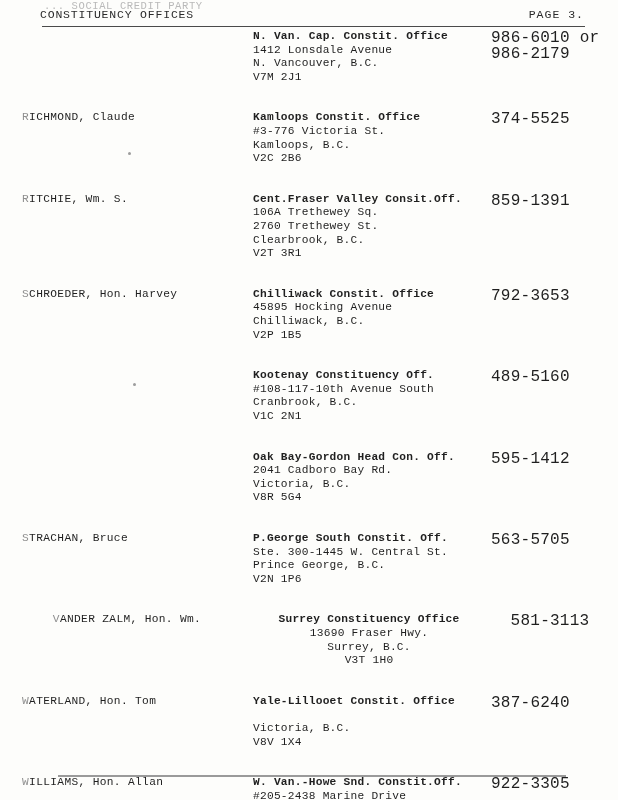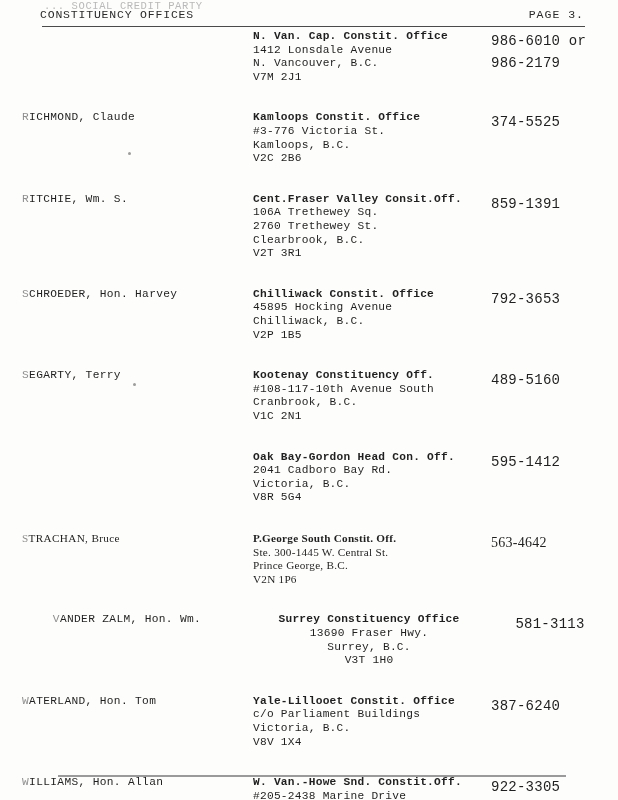--- a/index.html
+++ b/index.html
@@ -104,22 +104,22 @@
     line-height: 13.6px;
     letter-spacing: 0.25px;
     color: #1f1f1f;
     white-space: pre-line;
   }
   .entry .phone {
     position: absolute;
     left: 491px;
     top: 0;
     width: 118px;
-    font-size: 14px;
-    line-height: 22px;
+    font-size: 16px;
+    line-height: 16px;
     letter-spacing: 0.25px;
     color: #1f1f1f;
     white-space: pre-line;
   }
   .addr-line1 {
     font-weight: 700;
   }
   .speck {
     position: absolute;
     background: #9d9d9d;
@@ -155,41 +155,40 @@
         <div class="name">RITCHIE, Wm. S.</div>
         <div class="addr"><span class="addr-line1">Cent.Fraser Valley Consit.Off.</span><br><span>106A Trethewey Sq.</span><br><span>2760 Trethewey St.</span><br><span>Clearbrook, B.C.</span><br><span>V2T 3R1</span></div>
         <div class="phone">859-1391</div>
       </div>
       <div class="entry" style="height: 68.4px;">
         <div class="name">SCHROEDER, Hon. Harvey</div>
         <div class="addr"><span class="addr-line1">Chilliwack Constit. Office</span><br><span>45895 Hocking Avenue</span><br><span>Chilliwack, B.C.</span><br><span>V2P 1B5</span></div>
         <div class="phone">792-3653</div>
       </div>
       <div class="entry" style="height: 68.4px;">
-        <div class="name">SEGARTY, Terry</div>
         <div class="addr"><span class="addr-line1">Kootenay Constituency Off.</span><br><span>#108-117-10th Avenue South</span><br><span>Cranbrook, B.C.</span><br><span>V1C 2N1</span></div>
         <div class="phone">489-5160</div>
       </div>
       <div class="entry" style="height: 68.4px;">
         <div class="addr"><span class="addr-line1">Oak Bay-Gordon Head Con. Off.</span><br><span>2041 Cadboro Bay Rd.</span><br><span>Victoria, B.C.</span><br><span>V8R 5G4</span></div>
         <div class="phone">595-1412</div>
       </div>
-      <div class="entry" style="height: 68.4px; font-family: Liberation Serif, serif;">
+      <div class="entry" style="height: 68.4px;">
         <div class="name">STRACHAN, Bruce</div>
         <div class="addr"><span class="addr-line1">P.George South Constit. Off.</span><br><span>Ste. 300-1445 W. Central St.</span><br><span>Prince George, B.C.</span><br><span>V2N 1P6</span></div>
-        <div class="phone">563-4642</div>
+        <div class="phone">563-5705</div>
       </div>
       <div class="entry" style="height: 68.4px; text-align: center;">
         <div class="name">VANDER ZALM, Hon. Wm.</div>
         <div class="addr"><span class="addr-line1">Surrey Constituency Office</span><br><span>13690 Fraser Hwy.</span><br><span>Surrey, B.C.</span><br><span>V3T 1H0</span></div>
         <div class="phone">581-3113</div>
       </div>
       <div class="entry" style="height: 68.4px; text-decoration: underline;">
         <div class="name">WATERLAND, Hon. Tom</div>
-        <div class="addr"><span class="addr-line1">Yale-Lillooet Constit. Office</span><br><span>c/o Parliament Buildings</span><br><span>Victoria, B.C.</span><br><span>V8V 1X4</span></div>
+        <div class="addr"><span class="addr-line1">Yale-Lillooet Constit. Office</span><br><br><span>Victoria, B.C.</span><br><span>V8V 1X4</span></div>
         <div class="phone">387-6240</div>
       </div>
       <div class="entry" style="height: 68.4px;">
         <div class="name">WILLIAMS, Hon. Allan</div>
         <div class="addr"><span class="addr-line1">W. Van.-Howe Snd. Constit.Off.</span><br><span>#205-2438 Marine Drive</span><br><br></div>
         <div class="phone">922-3305</div>
       </div>
     </div>
 
   <div class="bottom-rule"></div>

